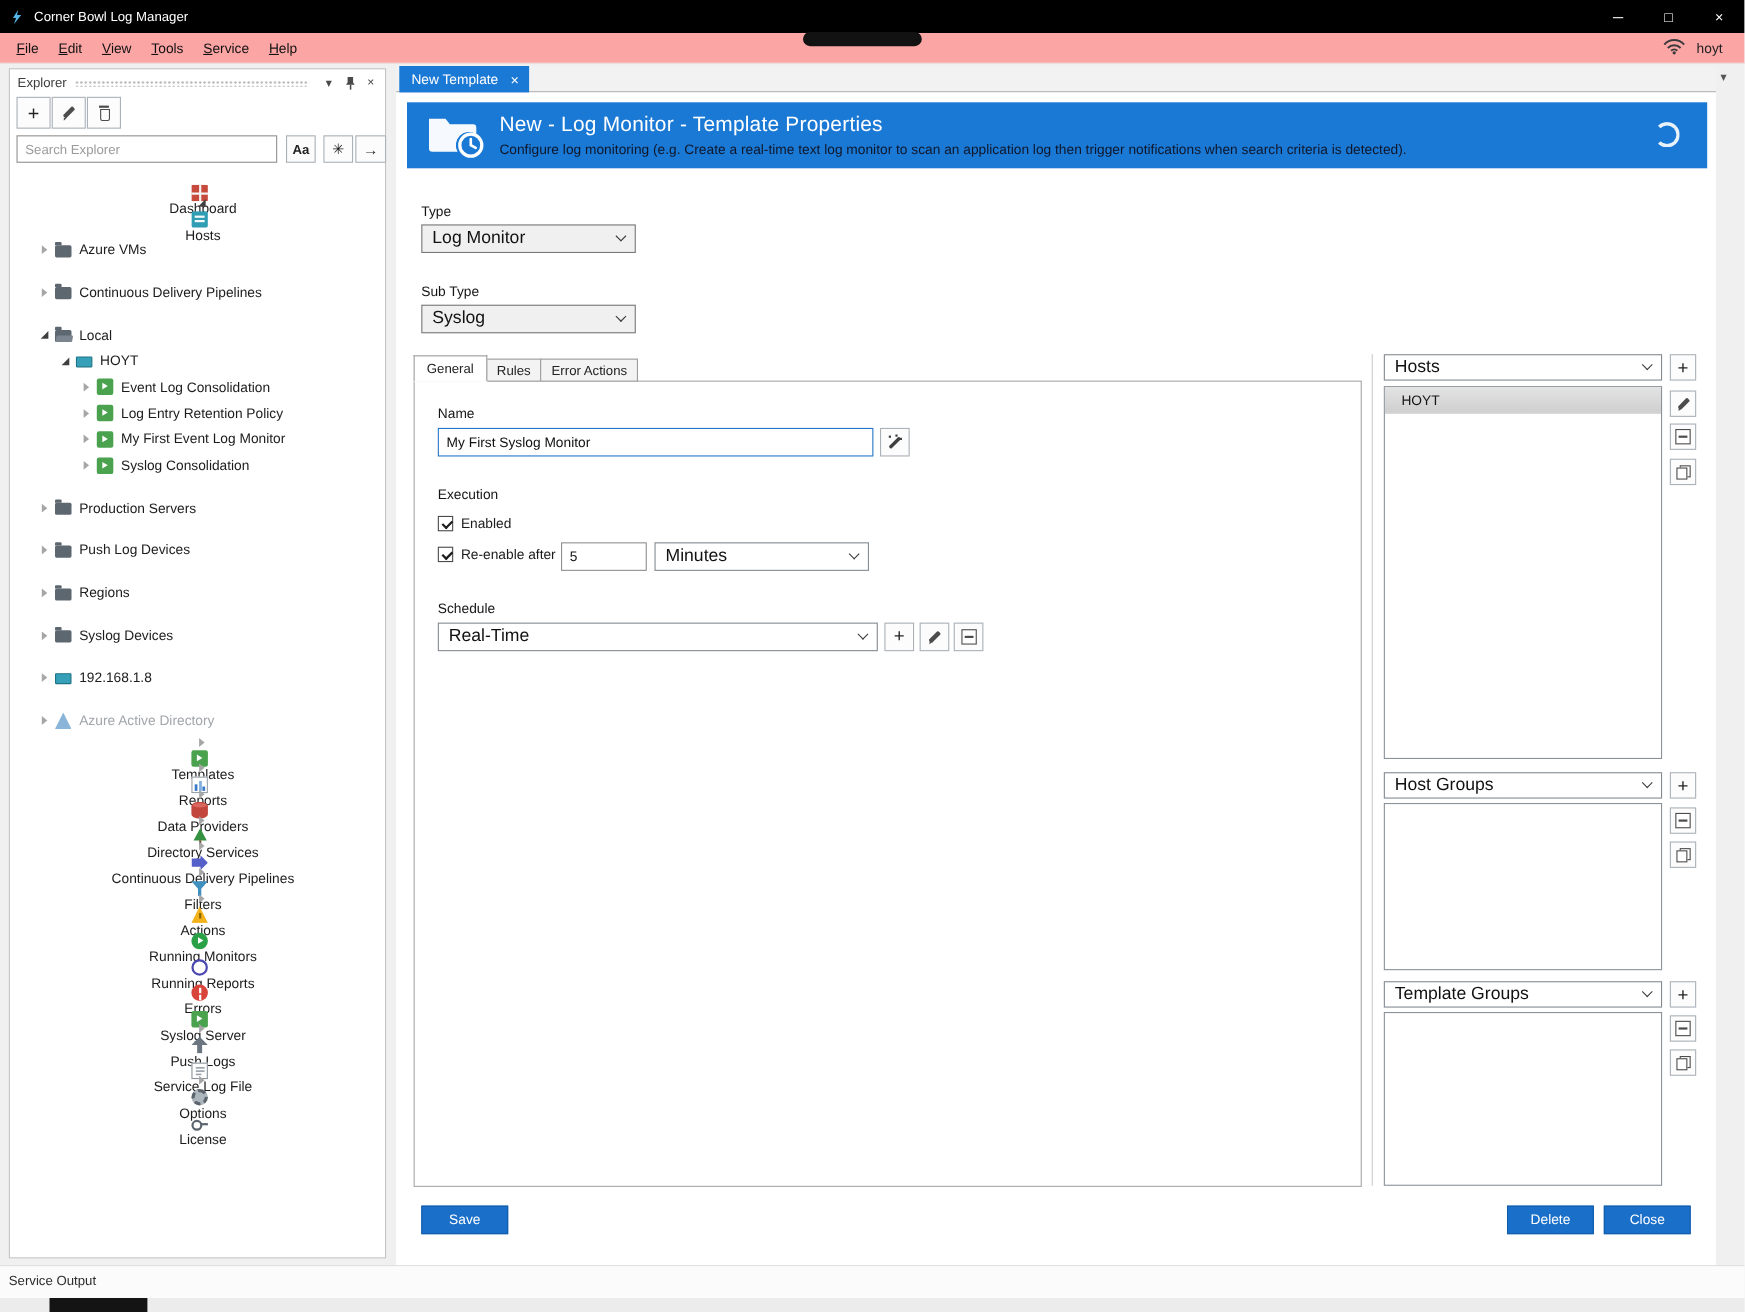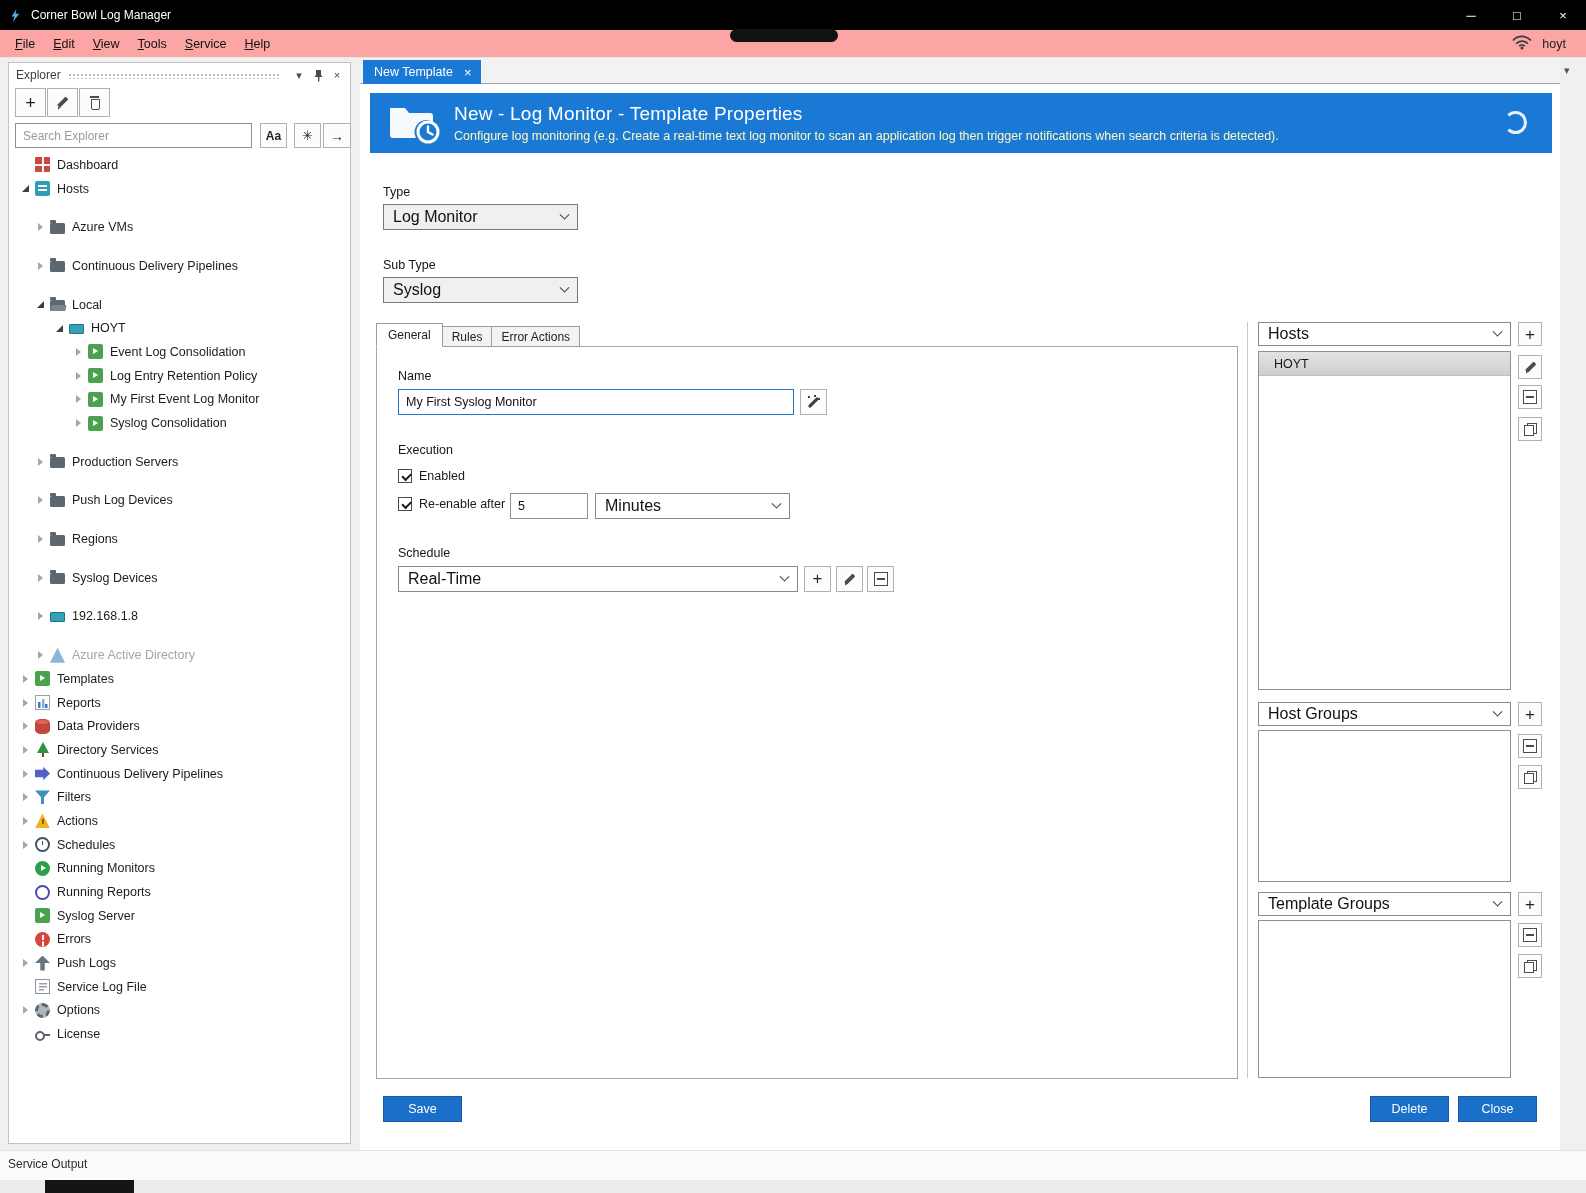--- a/index.html
+++ b/index.html
@@ -39,21 +39,21 @@
   .search-input { width:237px; height:25px; border:1px solid #8f8f8f; padding:0 7px; font-size:12px; color:#222; font-family:inherit; }
   .search-input::placeholder { color:#9b9b9b; }
   .sm-btn { height:25px; font-size:12px;font-weight:bold; }
   #btn-case { width:27px; margin-left:8px; }
   #btn-wild { width:27px; margin-left:7px; font-size:13px; }
   #btn-go { width:28px; margin-left:2px; font-size:14px; }
 
   
   .tree { position:absolute; left:0; top:90px; right:1px; user-select:none; }
   .tree-item { display:flex; align-items:center; height:23.7px; white-space:nowrap; }
-  .tree-item[data-level="0"] { padding-left:10px; }
+  .tree-item[data-level="0"] { padding-left:10px;flex-direction:column; }
   .tree-item[data-level="1"] { padding-left:25px;margin-top:15px; }
   .tree-item[data-level="2"] { padding-left:44px; }
   .tree-item[data-level="3"] { padding-left:63px; }
   .tree-item[data-disabled="true"] .tlabel { color:#a2a6ab; }
   .tlabel { margin-left:1px; font-size:12.5px; color:#1c1c1c; }
   .arrow { flex:0 0 15px; width:15px; height:15px; position:relative; }
   .arrow[data-arrow="collapsed"]::before { content:""; position:absolute; left:4px; top:3.5px; border-top:4px solid transparent; border-bottom:4px solid transparent; border-left:5px solid #a6a6a6; }
   .arrow[data-arrow="expanded"]::before { content:""; position:absolute; left:3px; top:4px; border-bottom:7px solid #3f3f3f; border-left:7px solid transparent; }
   .ticon { flex:0 0 15px; width:15px; height:15px; margin:0 6px 0 1px; position:relative; display:inline-block; }
 
@@ -91,21 +91,21 @@
   
   .tabstrip { position:absolute; left:360px; top:60px; width:1200px; height:24px; background:#f2f2f2; border-bottom:1px solid #a6a6a6; display:flex; align-items:flex-end; }
   .doc-tab { background:#1b79d6; color:#fff; display:flex; align-items:center; gap:11px; padding:0 9px 0 11px; font-size:12.5px; height:24px; margin-left:3px; margin-bottom:-1px; position:relative; z-index:2; }
   .tab-close { font-size:13px; }
   .tab-overflow { position:absolute; left:1564px; top:64px; color:#555; font-size:11px; z-index:3; }
   .doc { position:absolute; left:360px; top:84px; width:1200px; height:1066px; background:#fff; }
 
   .banner { position:absolute; left:10px; top:9px; width:1182px; height:60px; background:#1b79d6; color:#fff; display:flex; align-items:center; }
   .banner-icon { margin:0 13px 0 17px; display:flex; }
   .banner-title { font-size:19px; font-weight:500; letter-spacing:.2px; }
-  .banner-sub { font-size:12.5px; margin-top:4px; color:#fef9c3; }
+  .banner-sub { font-size:12.5px; margin-top:4px; color:#0f172a; }
   .spinner { position:absolute; right:25px; top:18px; width:23px; height:23px; border:3px solid rgba(255,255,255,.9); border-left-color:transparent; border-radius:50%; }
 
   .flabel { position:absolute; font-size:12.5px; color:#151515; }
   .combo { position:absolute; background:#fff; border:1px solid #838a92; display:flex; align-items:center; padding:0 9px; font-size:16px; color:#111; }
   .combo.gray { background:#f0f0f0; border-color:#787878; }
   .chev { margin-left:auto; width:7px; height:7px; border-right:1.6px solid #3c3c3c; border-bottom:1.6px solid #3c3c3c; transform:rotate(45deg) translate(-2px,-2px); }
   #type-label { left:23px; top:101px; }
   #type-combo { left:23px; top:120px; width:195px; height:26px; }
   #subtype-label { left:23px; top:174px; }
   #subtype-combo { left:23px; top:193px; width:195px; height:26px; }
@@ -394,48 +394,43 @@
           <span class="ticon" data-icon="filter"></span>
           <span class="tlabel">Filters</span>
         </div>
 
         <div class="tree-item" data-level="0">
           <span class="arrow" data-arrow="collapsed"></span>
           <span class="ticon" data-icon="warning"></span>
           <span class="tlabel">Actions</span>
         </div>
 
-        <div class="tree-item" data-level="0">
-          <span class="arrow" data-arrow="collapsed"></span>
-          <span class="ticon" data-icon="clock"></span>
-          <span class="tlabel">Schedules</span>
-        </div>
 
         <div class="tree-item" data-level="0">
           <span class="arrow" data-arrow="none"></span>
           <span class="ticon" data-icon="running-green"></span>
           <span class="tlabel">Running Monitors</span>
         </div>
 
         <div class="tree-item" data-level="0">
           <span class="arrow" data-arrow="none"></span>
           <span class="ticon" data-icon="running-blue"></span>
           <span class="tlabel">Running Reports</span>
         </div>
 
         <div class="tree-item" data-level="0">
           <span class="arrow" data-arrow="none"></span>
+          <span class="ticon" data-icon="error"></span>
+          <span class="tlabel">Errors</span>
+        </div>
+
+        <div class="tree-item" data-level="0">
+          <span class="arrow" data-arrow="none"></span>
           <span class="ticon" data-icon="green-log"></span>
           <span class="tlabel">Syslog Server</span>
-        </div>
-
-        <div class="tree-item" data-level="0">
-          <span class="arrow" data-arrow="none"></span>
-          <span class="ticon" data-icon="error"></span>
-          <span class="tlabel">Errors</span>
         </div>
 
         <div class="tree-item" data-level="0">
           <span class="arrow" data-arrow="collapsed"></span>
           <span class="ticon" data-icon="push"></span>
           <span class="tlabel">Push Logs</span>
         </div>
 
         <div class="tree-item" data-level="0">
           <span class="arrow" data-arrow="none"></span>

